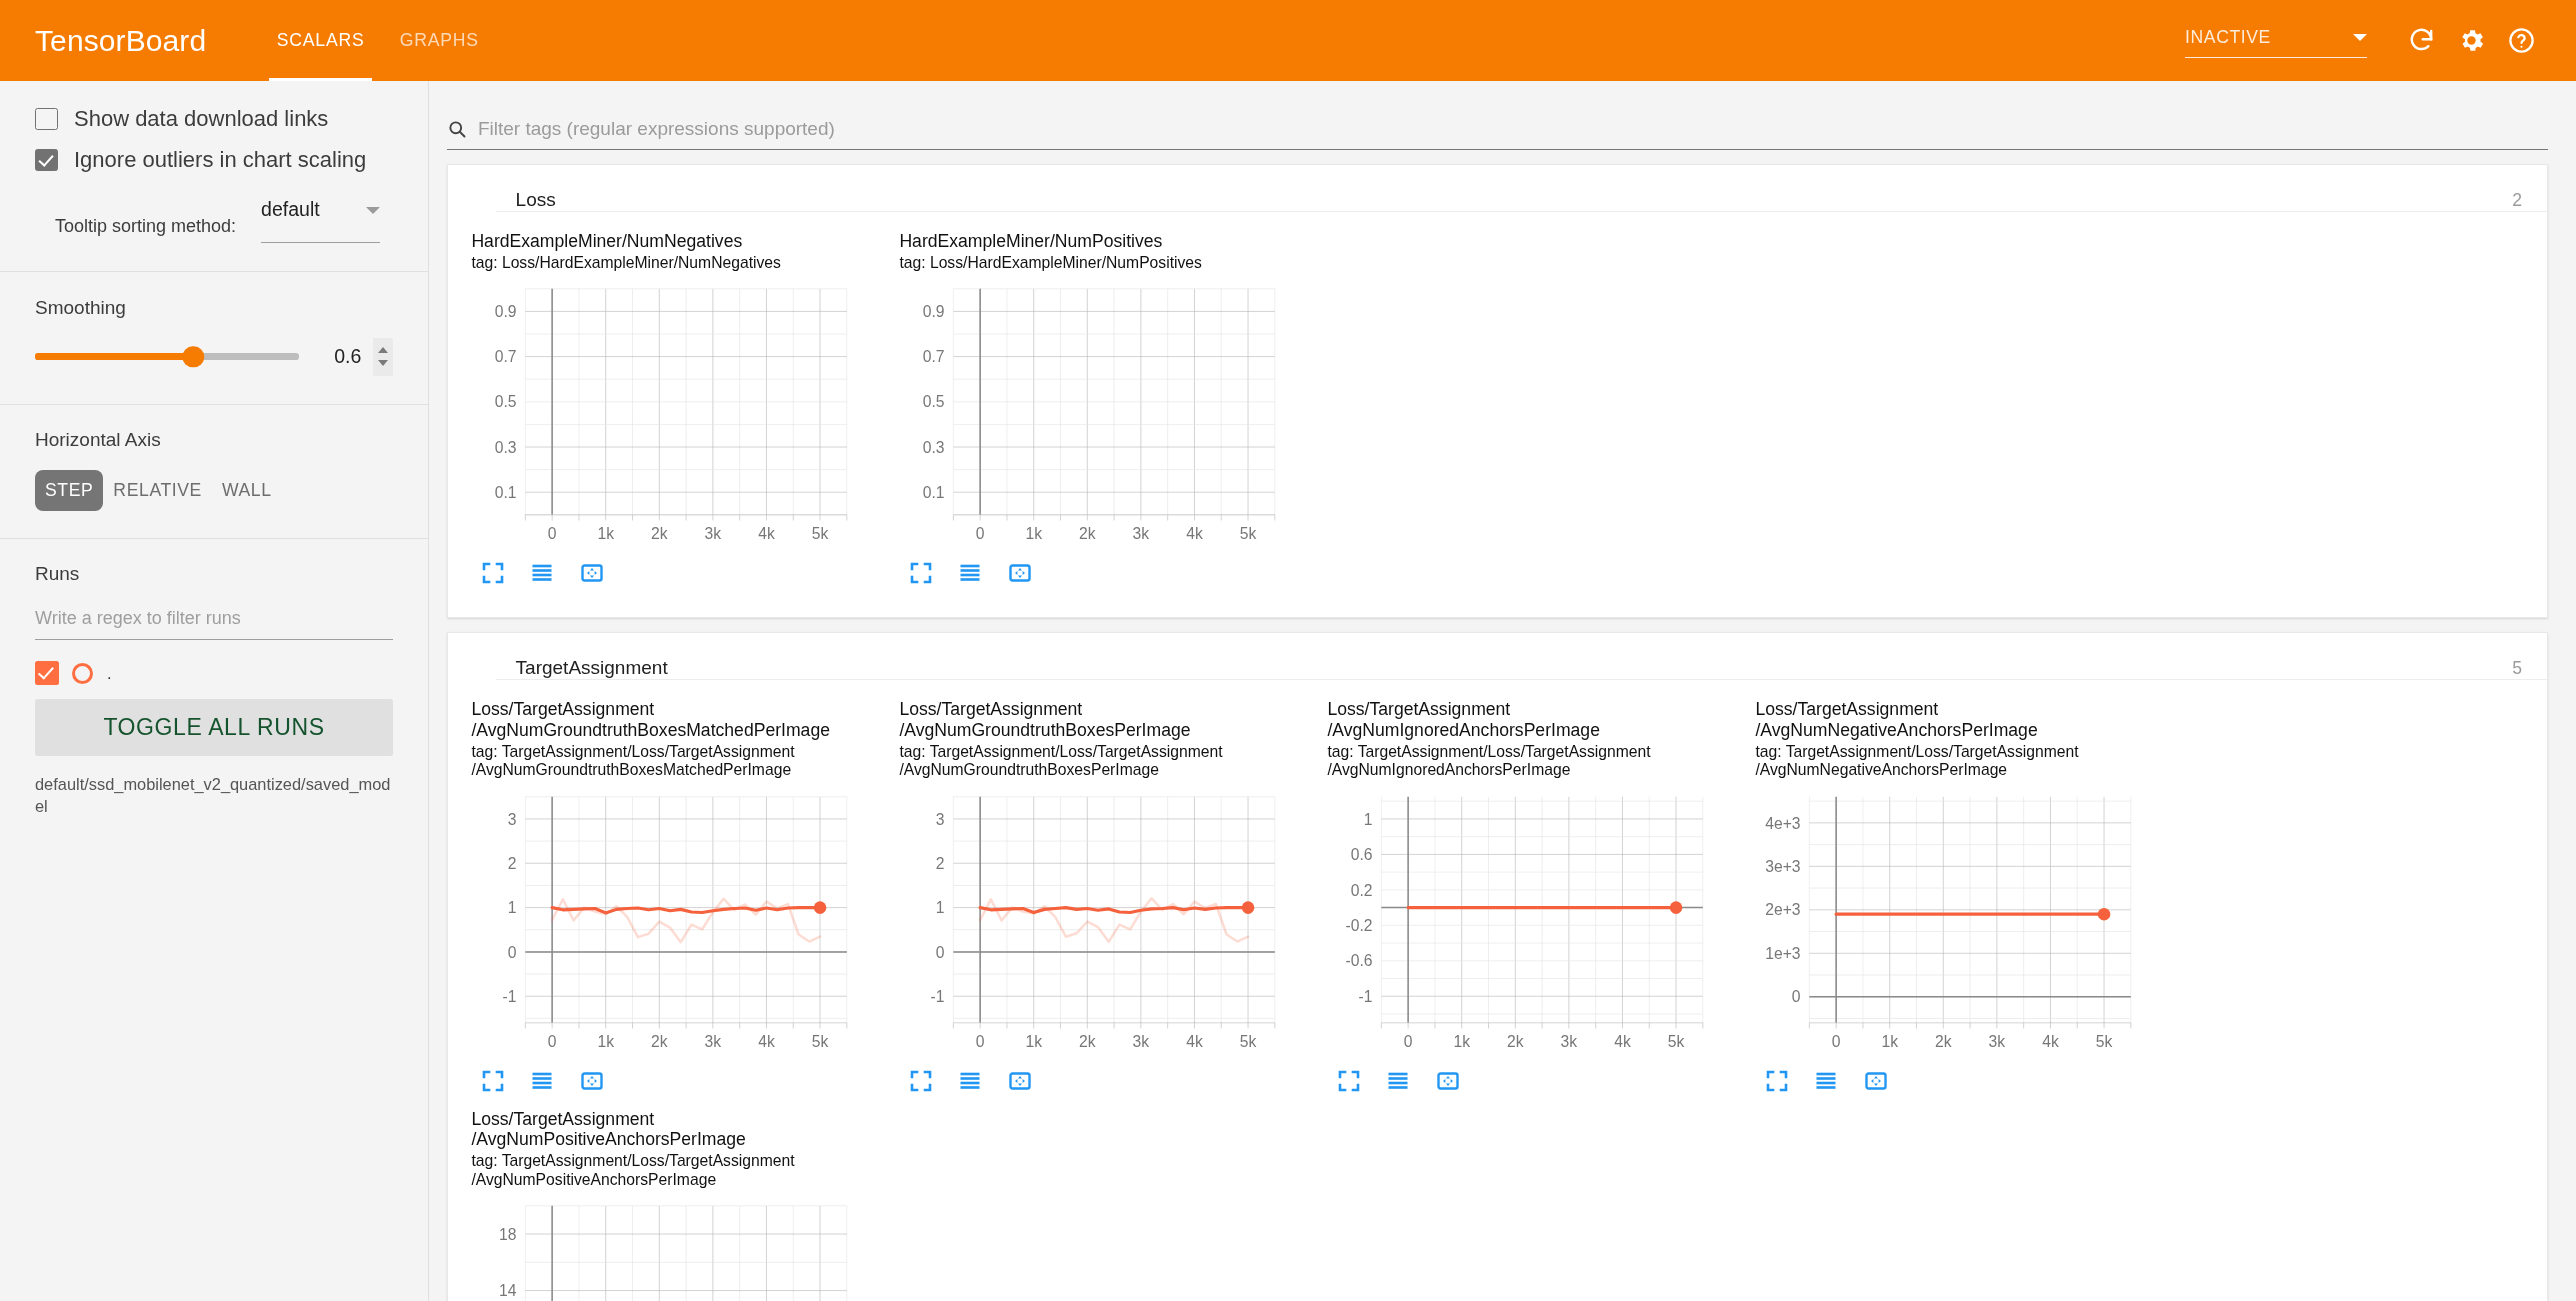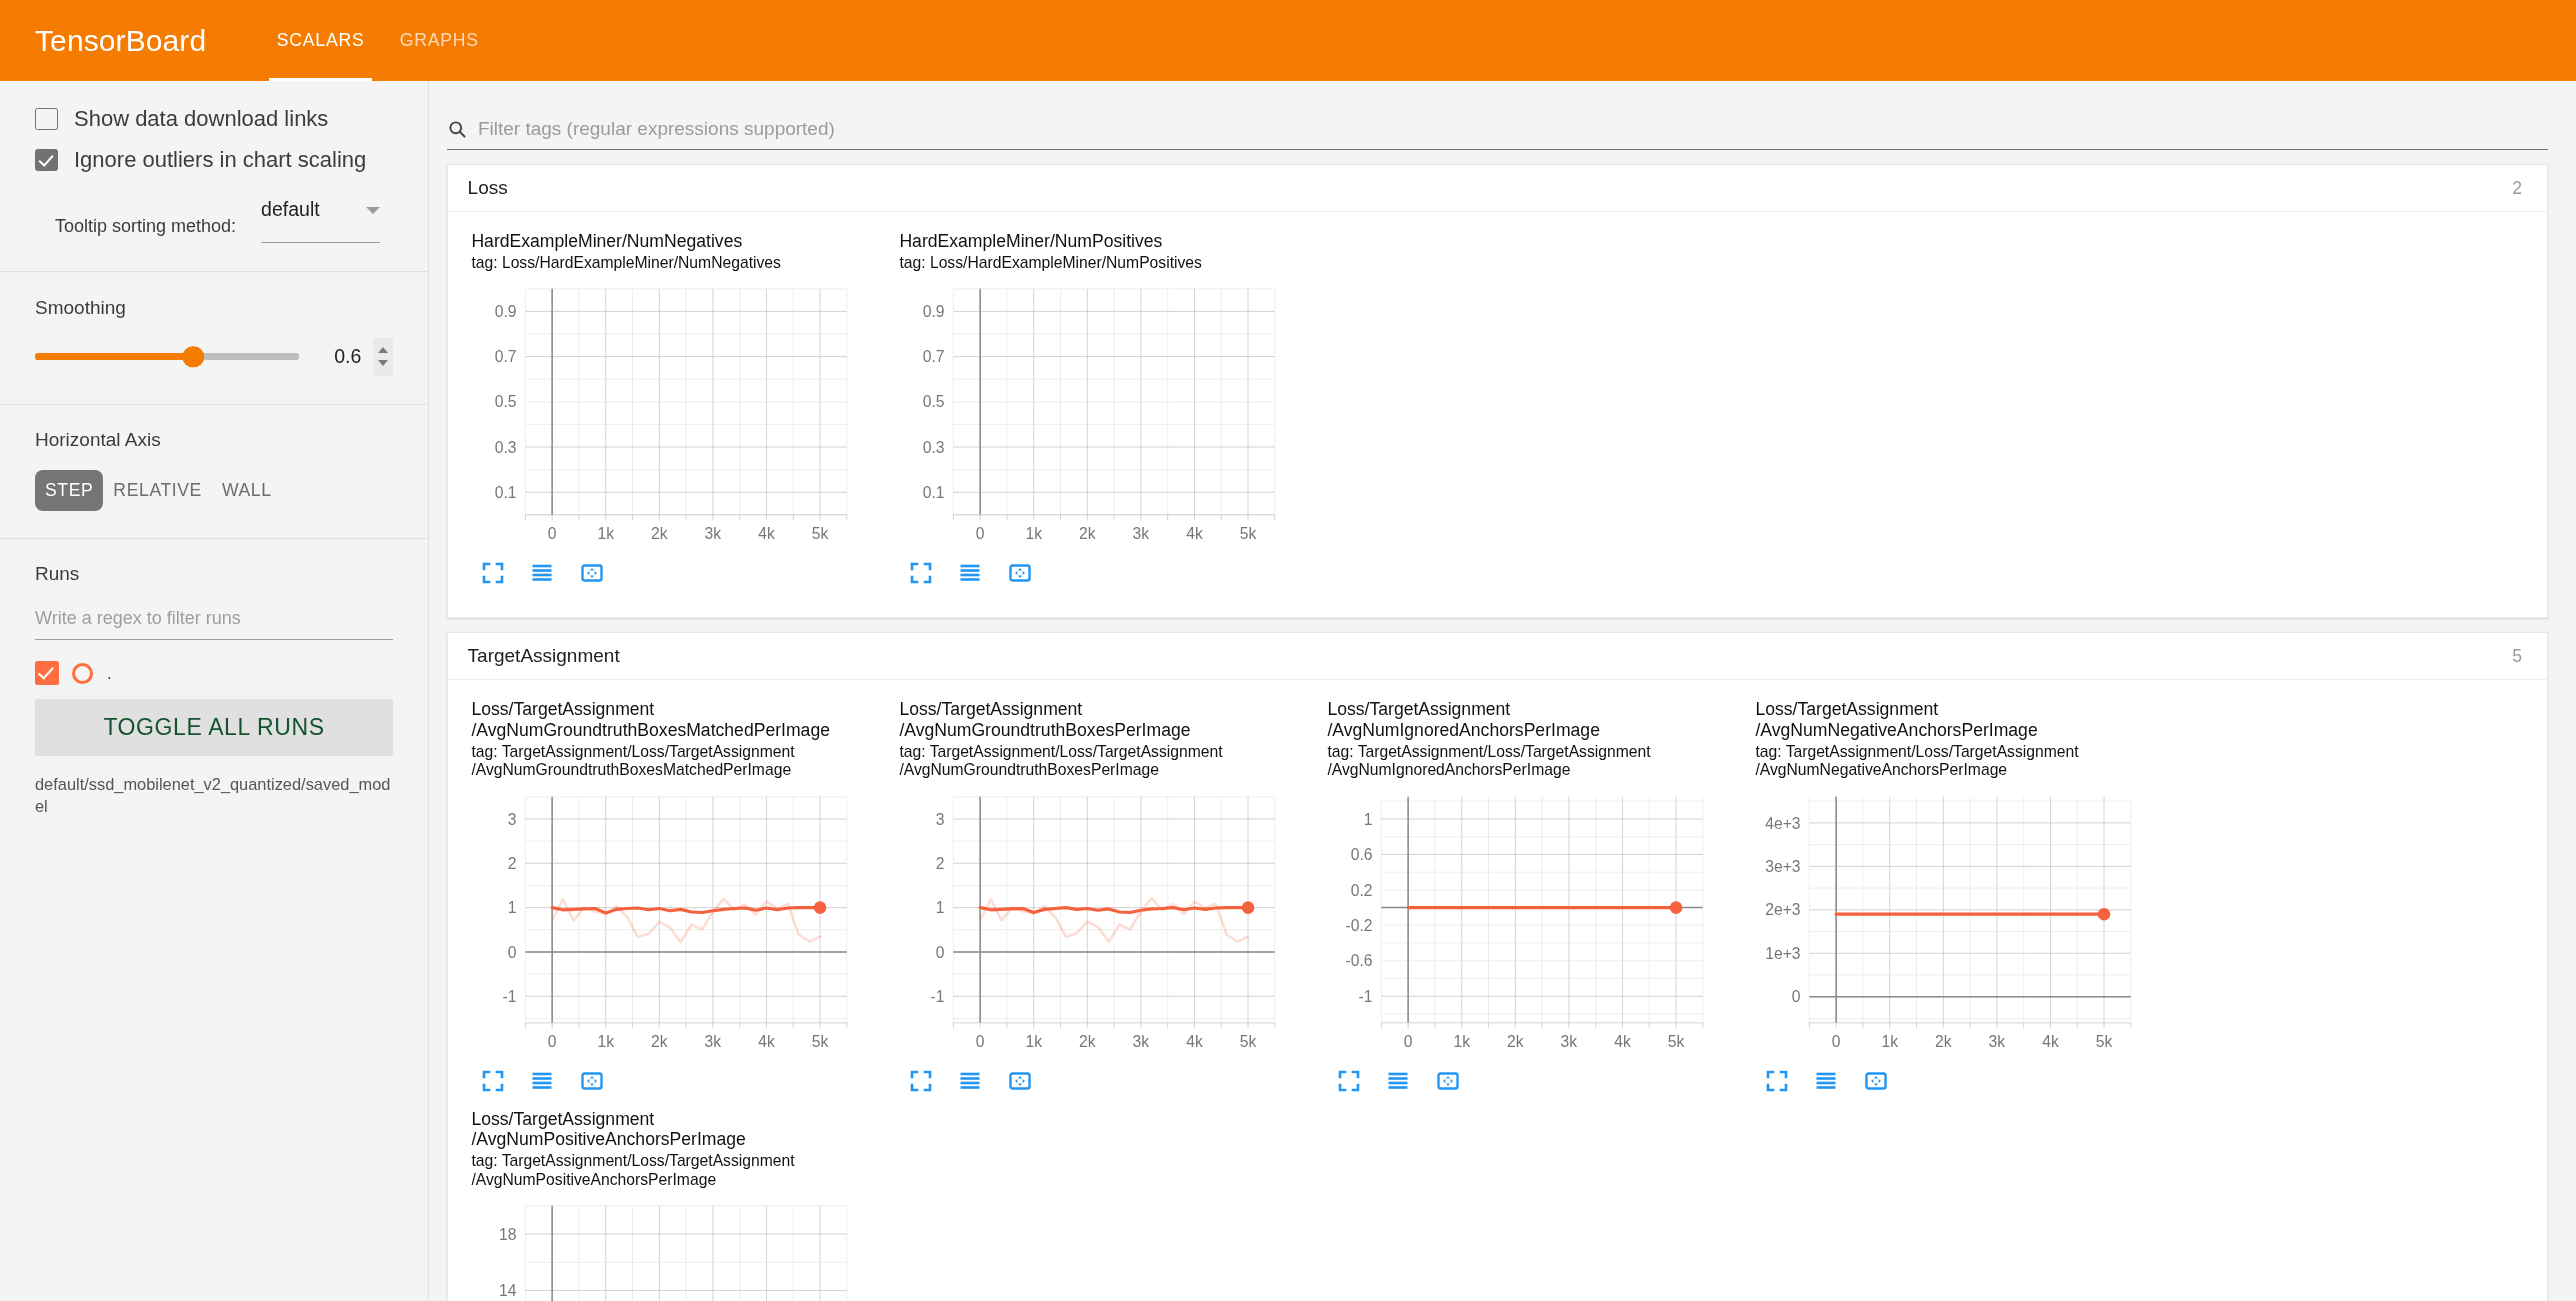--- a/index.html
+++ b/index.html
@@ -152,22 +152,22 @@
     padding: 2.5px 0 8.8px 0;
   }
   .filter-field .ph { font-size: 19px; color: #9b9b9b; margin-left: 11.3px; }
 
   .section {
     background: #fff; margin: 0 28px 0 17.6px; border: 0.6px solid #e8e8e8;
     box-shadow: 0 0.6px 1.9px rgba(0,0,0,.12);
   }
   .section + .section { margin-top: 14px; }
   .section-header {
-    height: 47px; display: flex; align-items: center; padding: 0 25px 0 20px;
-    border-bottom: 0.6px solid #ededed; cursor: pointer;
+    height: 47px; display: flex; align-items: flex-end; padding: 0 25px 0 20px;
+    border-bottom: 0.6px solid #ededed; cursor: pointer; margin-left: 48px;
   }
   .section-title { font-size: 19px; color: #212121; }
   .section-count { margin-left: auto; font-size: 17.6px; color: #9b9b9b; }
   .section-body { padding: 19px 15px 16.4px 15px; display: flex; flex-wrap: wrap; }
 
   .card { width: 428px; padding: 0 8.8px 14px 8.8px; }
   .card-title { font-size: 17.6px; color: #111; line-height: 1.18; }
   .card-tag { font-size: 15.7px; color: #111; line-height: 1.2; margin-top: 1.9px; }
   .plot-wrap { margin-top: 7.5px; }
   .plot { display: block; }
@@ -177,20 +177,44 @@
 </head>
 <body>
 
 <div id="app">
 
   <div class="topbar">
     <div class="brand">TensorBoard</div>
     <div class="tabs">
       <div class="tab active">SCALARS</div>
       <div class="tab">GRAPHS</div>
+    </div>
+    <div class="topbar-right">
+      <div class="inactive-sel">
+        <span>INACTIVE</span>
+        <span class="caret"></span>
+      </div>
+      <div class="icon-btn">
+        <svg width="29" height="29" viewBox="0 0 24 24" fill="none" stroke="#fff" stroke-width="2" stroke-linecap="round">
+          <path d="M20 11a8 8 0 1 0-2.3 5.7"></path>
+            <path d="M20 4v7h-7"></path>
+        </svg>
+      </div>
+      <div class="icon-btn">
+        <svg width="29" height="29" viewBox="0 0 24 24" fill="#fff">
+          <path d="M19.4 13a7.8 7.8 0 0 0 0-2l2-1.6-2-3.4-2.4 1a7.6 7.6 0 0 0-1.7-1l-.4-2.5h-4l-.4 2.5c-.6.2-1.2.6-1.7 1l-2.4-1-2 3.4L6.6 11a7.8 7.8 0 0 0 0 2l-2 1.6 2 3.4 2.4-1c.5.4 1.1.8 1.7 1l.4 2.5h4l.4-2.5c.6-.2 1.2-.6 1.7-1l2.4 1 2-3.4-2-1.6zM12 15.5A3.5 3.5 0 1 1 12 8.5a3.5 3.5 0 0 1 0 7z"></path>
+        </svg>
+      </div>
+      <div class="icon-btn">
+        <svg width="29" height="29" viewBox="0 0 24 24" fill="none" stroke="#fff" stroke-width="1.9">
+          <circle cx="12" cy="12" r="9.2"></circle>
+          <path d="M9.4 9.2a2.7 2.7 0 0 1 5.2.9c0 1.8-2.6 2.1-2.6 3.9" stroke-linecap="round"></path>
+          <circle cx="12" cy="17.2" r="0.9" fill="#fff" stroke="none"></circle>
+        </svg>
+      </div>
     </div>
   </div>
 
   <div class="body">
 
     <div class="sidebar">
       <div class="sb-pad">
         <div class="chk-row">
           <span class="chk"></span>
           <span class="chk-label">Show data download links</span>

